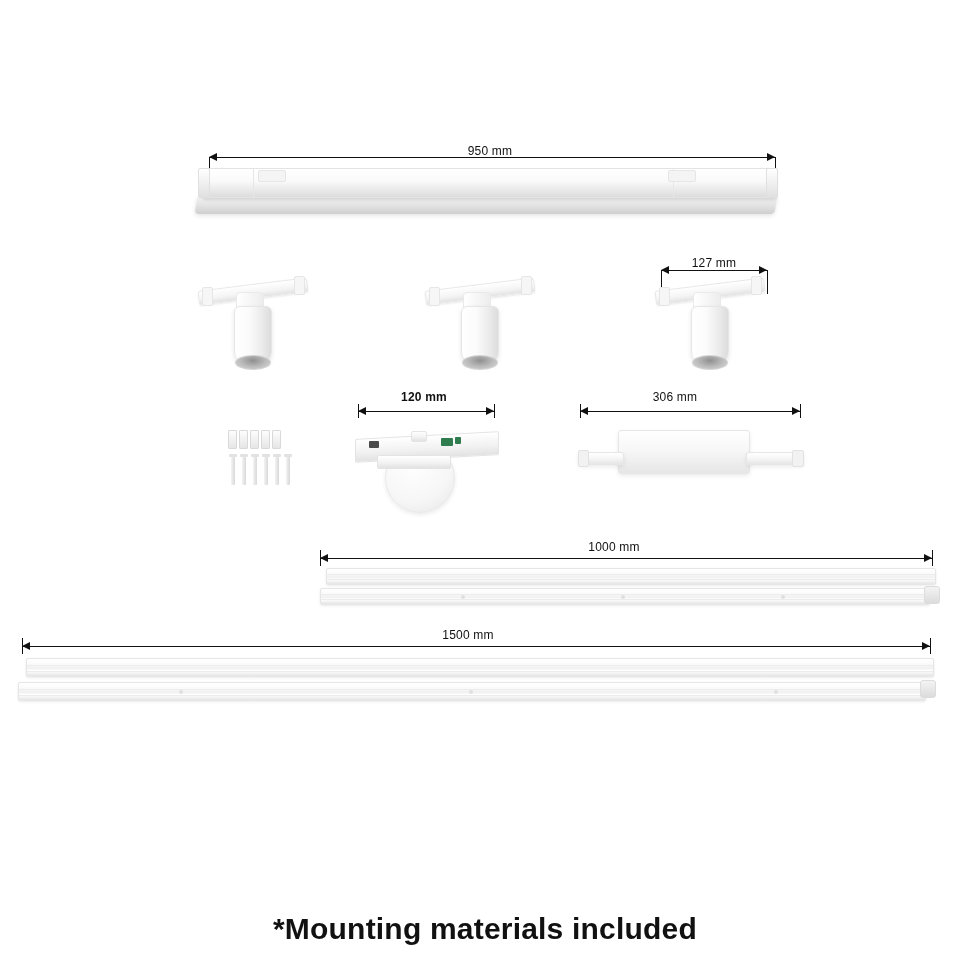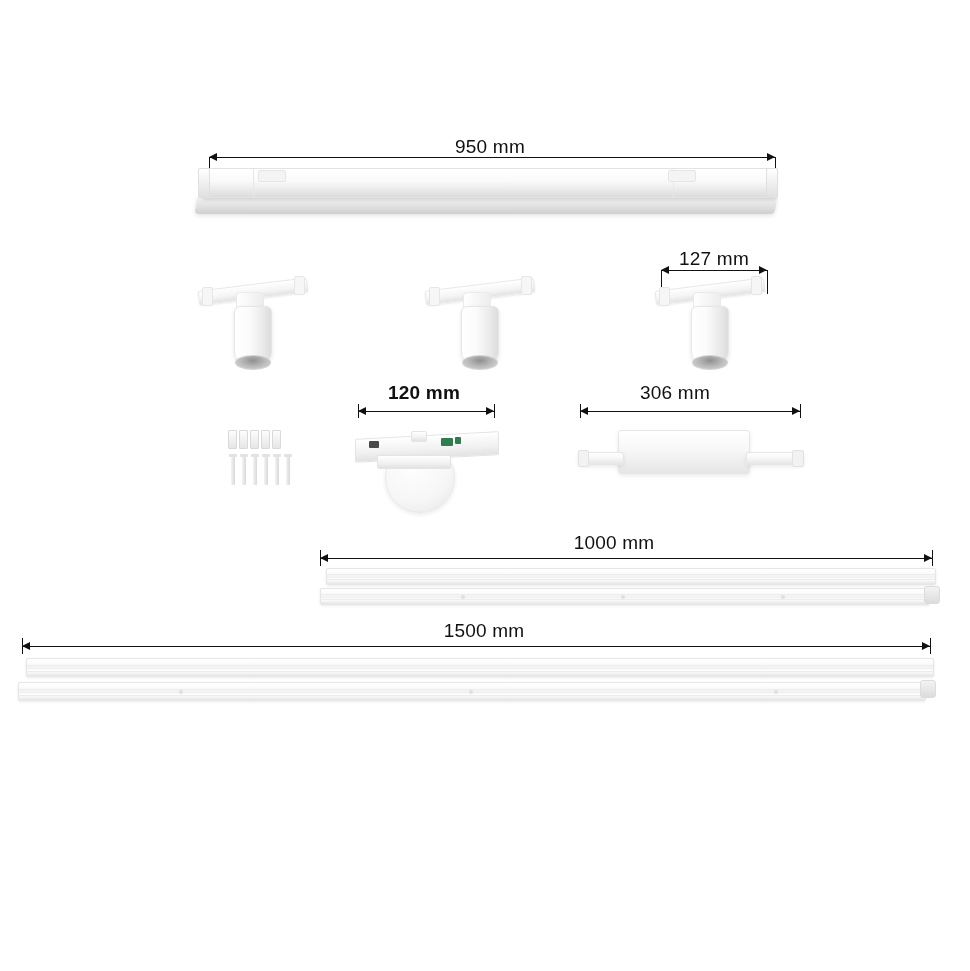--- a/index.html
+++ b/index.html
@@ -41,21 +41,21 @@
     left: 0;
     border-right: 8px solid #111;
   }
   .dim::after {
     right: 0;
     border-left: 8px solid #111;
   }
   .dim-label {
     position: absolute;
     transform: translate(-50%, -100%);
-    font-size: 19px;
+    font-size: 12px;
     font-weight: 400;
     color: #111;
     white-space: nowrap;
     letter-spacing: .2px;
   }
   .tick {
     position: absolute;
     width: 1px;
     background: #111;
   }
@@ -388,34 +388,35 @@
     <div class="rail" style="left:0px; top:20px; width:608px; height:15px;">
       <div class="rail-line" style="top:5px;"></div>
       <div class="rail-line" style="top:10px;"></div>
       <div class="rail-dot" style="left:140px; top:6px;"></div>
       <div class="rail-dot" style="left:300px; top:6px;"></div>
       <div class="rail-dot" style="left:460px; top:6px;"></div>
     </div>
     <div class="rail-clip" style="left:604px; top:18px;"></div>
   </div>
 
-  <div class="dim-label" style="left:484px; top:642px;">1500 mm</div>
+  <div class="dim-label" style="left:468px; top:642px;">1500 mm</div>
   <div class="dim" style="left:22px; top:646px; width:908px;"></div>
   <div class="tick" style="left:22px; top:638px; height:16px;"></div>
   <div class="tick" style="left:930px; top:638px; height:16px;"></div>
 
   <div class="part" style="left:18px; top:658px; width:926px; height:48px;">
     <div class="rail" style="left:8px; top:0px; width:906px; height:17px;">
       <div class="rail-line" style="top:6px;"></div>
       <div class="rail-line" style="top:12px;"></div>
     </div>
     <div class="rail" style="left:0px; top:24px; width:906px; height:17px;">
       <div class="rail-line" style="top:6px;"></div>
       <div class="rail-line" style="top:12px;"></div>
       <div class="rail-dot" style="left:160px; top:7px;"></div>
       <div class="rail-dot" style="left:450px; top:7px;"></div>
       <div class="rail-dot" style="left:755px; top:7px;"></div>
     </div>
     <div class="rail-clip" style="left:902px; top:22px;"></div>
   </div>
 
+  <div class="caption">*Mounting materials included</div>
 
 </div>
 
 </body></html>

